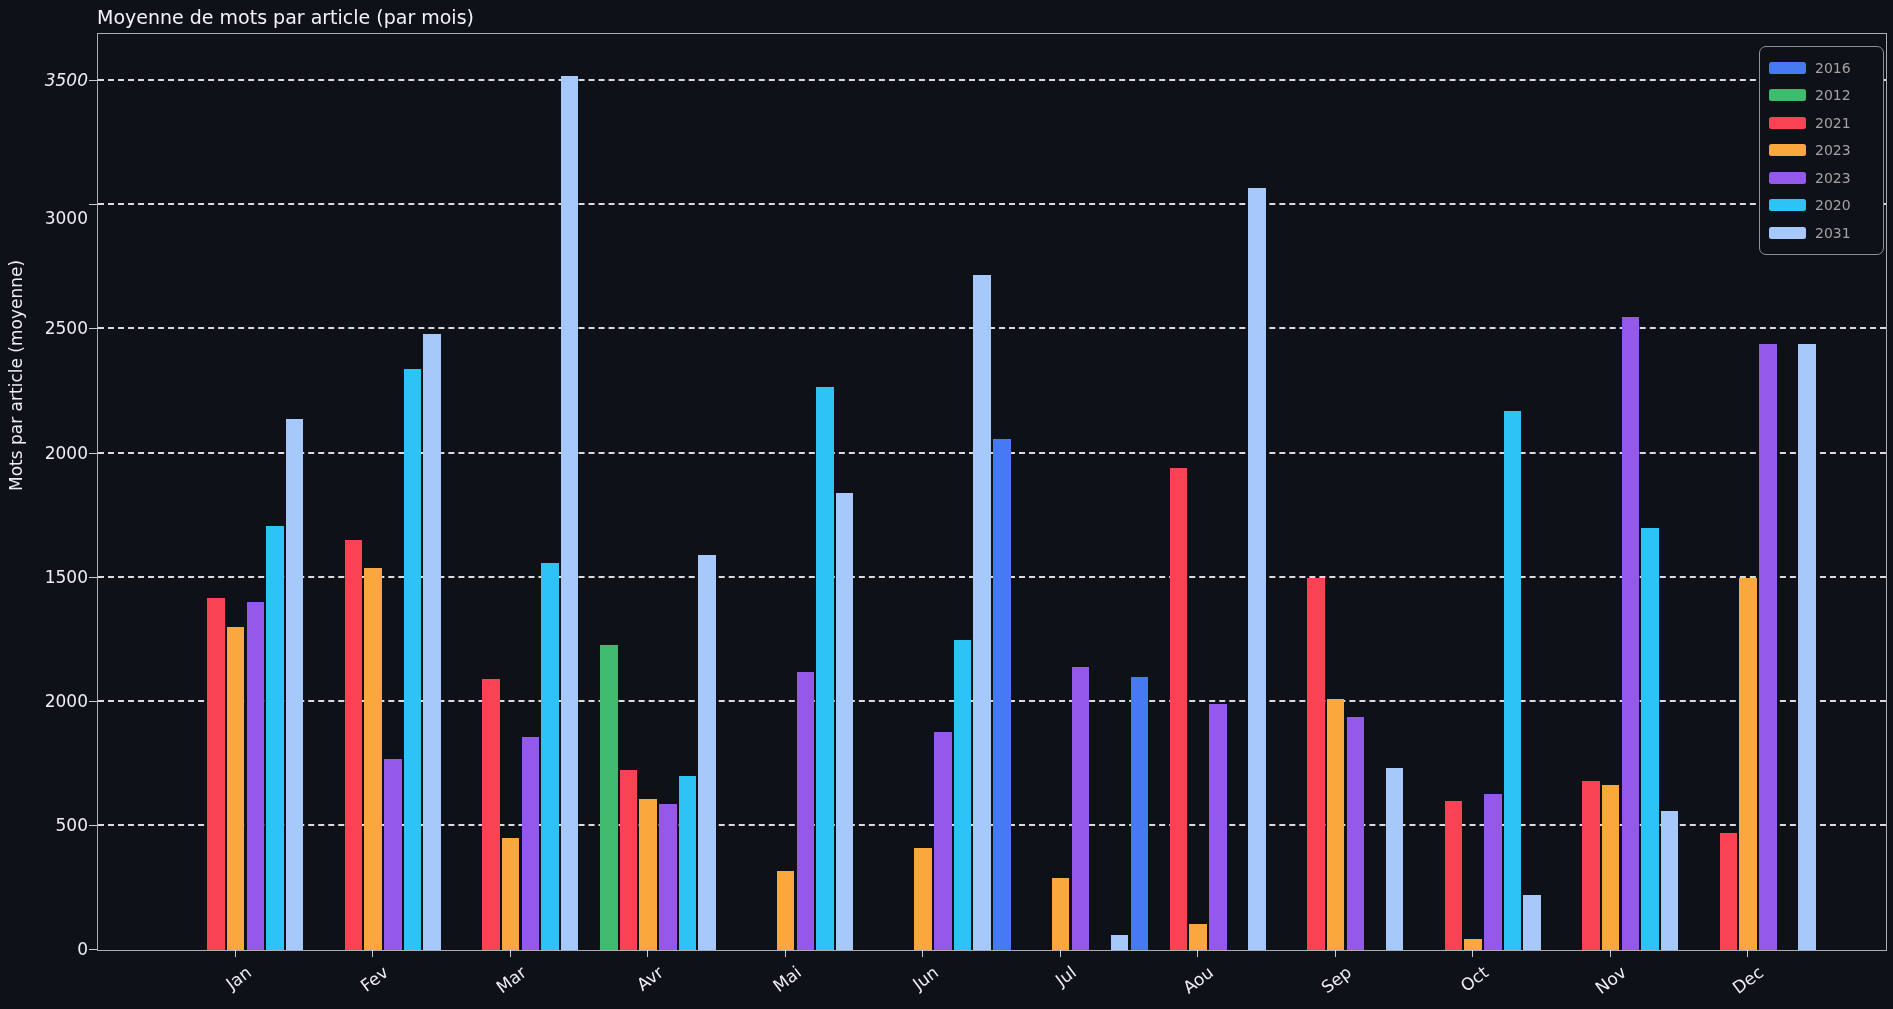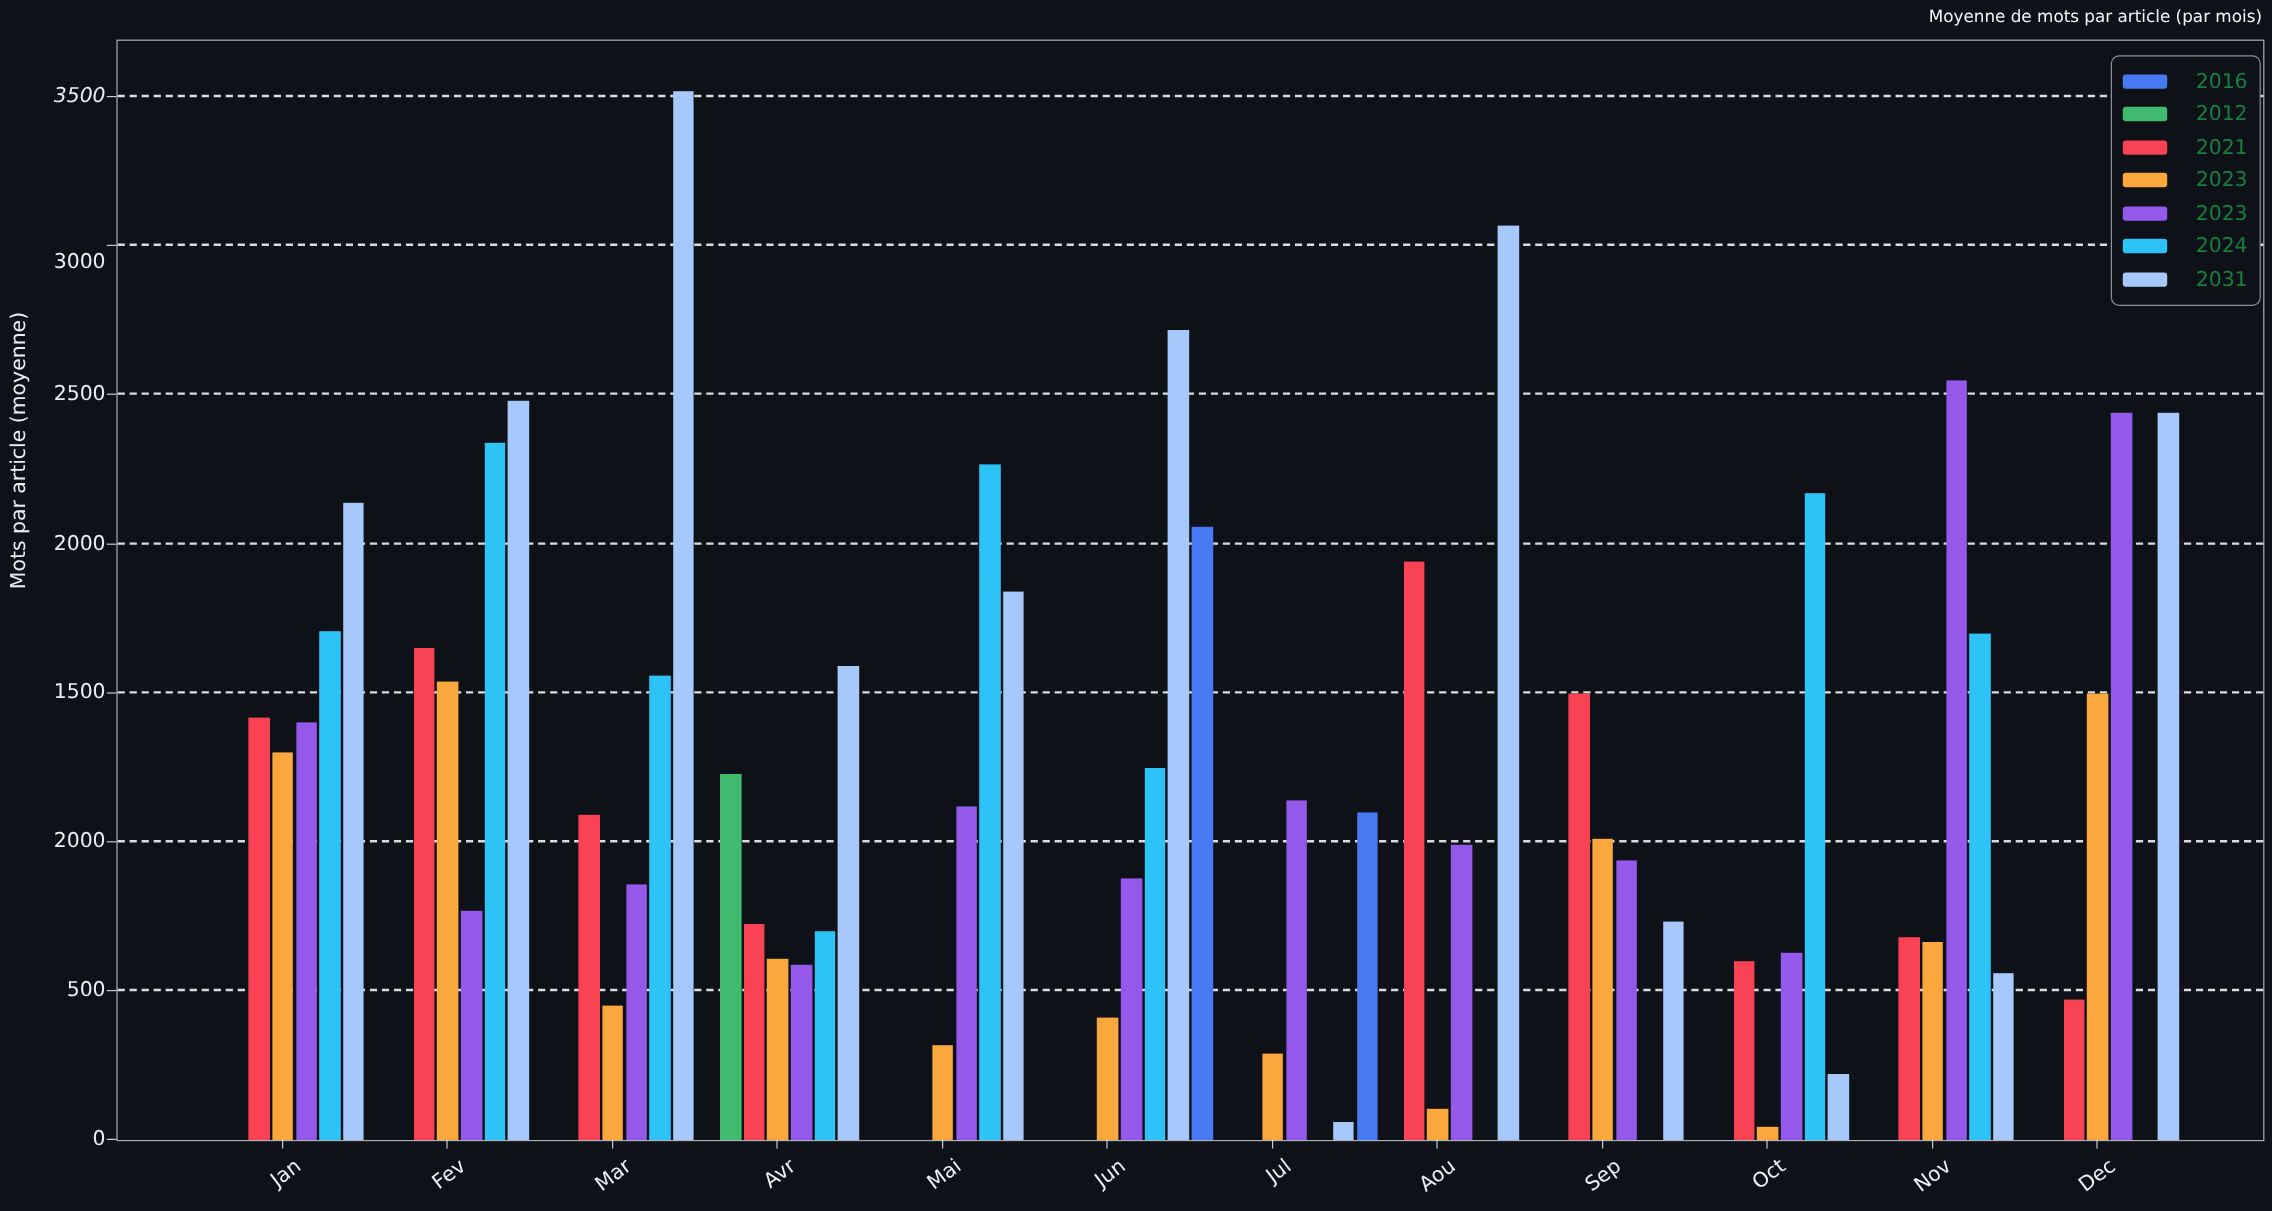--- a/index.html
+++ b/index.html
@@ -6,21 +6,21 @@
     margin: 0; padding: 0;
     width: 1893px; height: 1009px;
     background: #0e1117;
     font-family: "DejaVu Sans", "Liberation Sans", sans-serif;
     overflow: hidden;
   }
   .figure { position: relative; width: 1893px; height: 1009px; }
 
   .chart-title {
     position: absolute; top: 6px; left: 97px; width: 1788px;
-    text-align: right; color: #f2f4f8; font-size: 14px;
+    text-align: left; color: #f2f4f8; font-size: 19px;
   }
   .y-axis-label {
     position: absolute; left: 6px; top: 491px;
     transform: rotate(-90deg); transform-origin: 0 0;
     color: #eceef2; font-size: 17px; white-space: nowrap;
   }
 
   .plot-area {
     position: absolute; left: 97px; top: 33px;
     width: 1788px; height: 916px;
@@ -70,21 +70,21 @@
     border: 1.5px solid #8c9099; border-radius: 7px;
     padding: 7px 10px 7px 9px;
   }
   .legend-entry {
     display: flex; align-items: center; height: 27.5px;
   }
   .legend-swatch {
     width: 37px; height: 12px; border-radius: 2.5px;
     flex: none; margin-right: 9px;
   }
-  .legend-label { color: #15803d; font-size: 17px; flex: 1; text-align: right; }
+  .legend-label { color: #a3a3a3; font-size: 14px; flex: 1; }
 </style>
 </head>
 <body>
 
 <div class="figure">
 
   <div class="chart-title">Moyenne de mots par article (par mois)</div>
 
   <div class="y-axis-label">Mots par article (moyenne)</div>
 
@@ -379,21 +379,21 @@
       <div class="legend-entry">
         <span class="legend-swatch" style="background: rgb(250, 168, 62);"></span>
         <span class="legend-label">2023</span>
       </div>
       <div class="legend-entry">
         <span class="legend-swatch" style="background: rgb(148, 89, 234);"></span>
         <span class="legend-label">2023</span>
       </div>
       <div class="legend-entry">
         <span class="legend-swatch" style="background: rgb(46, 195, 247);"></span>
-        <span class="legend-label">2024</span>
+        <span class="legend-label">2020</span>
       </div>
       <div class="legend-entry">
         <span class="legend-swatch" style="background: rgb(166, 200, 250);"></span>
         <span class="legend-label">2031</span>
       </div>
     </div>
 
 </div>
 
 </body></html>

